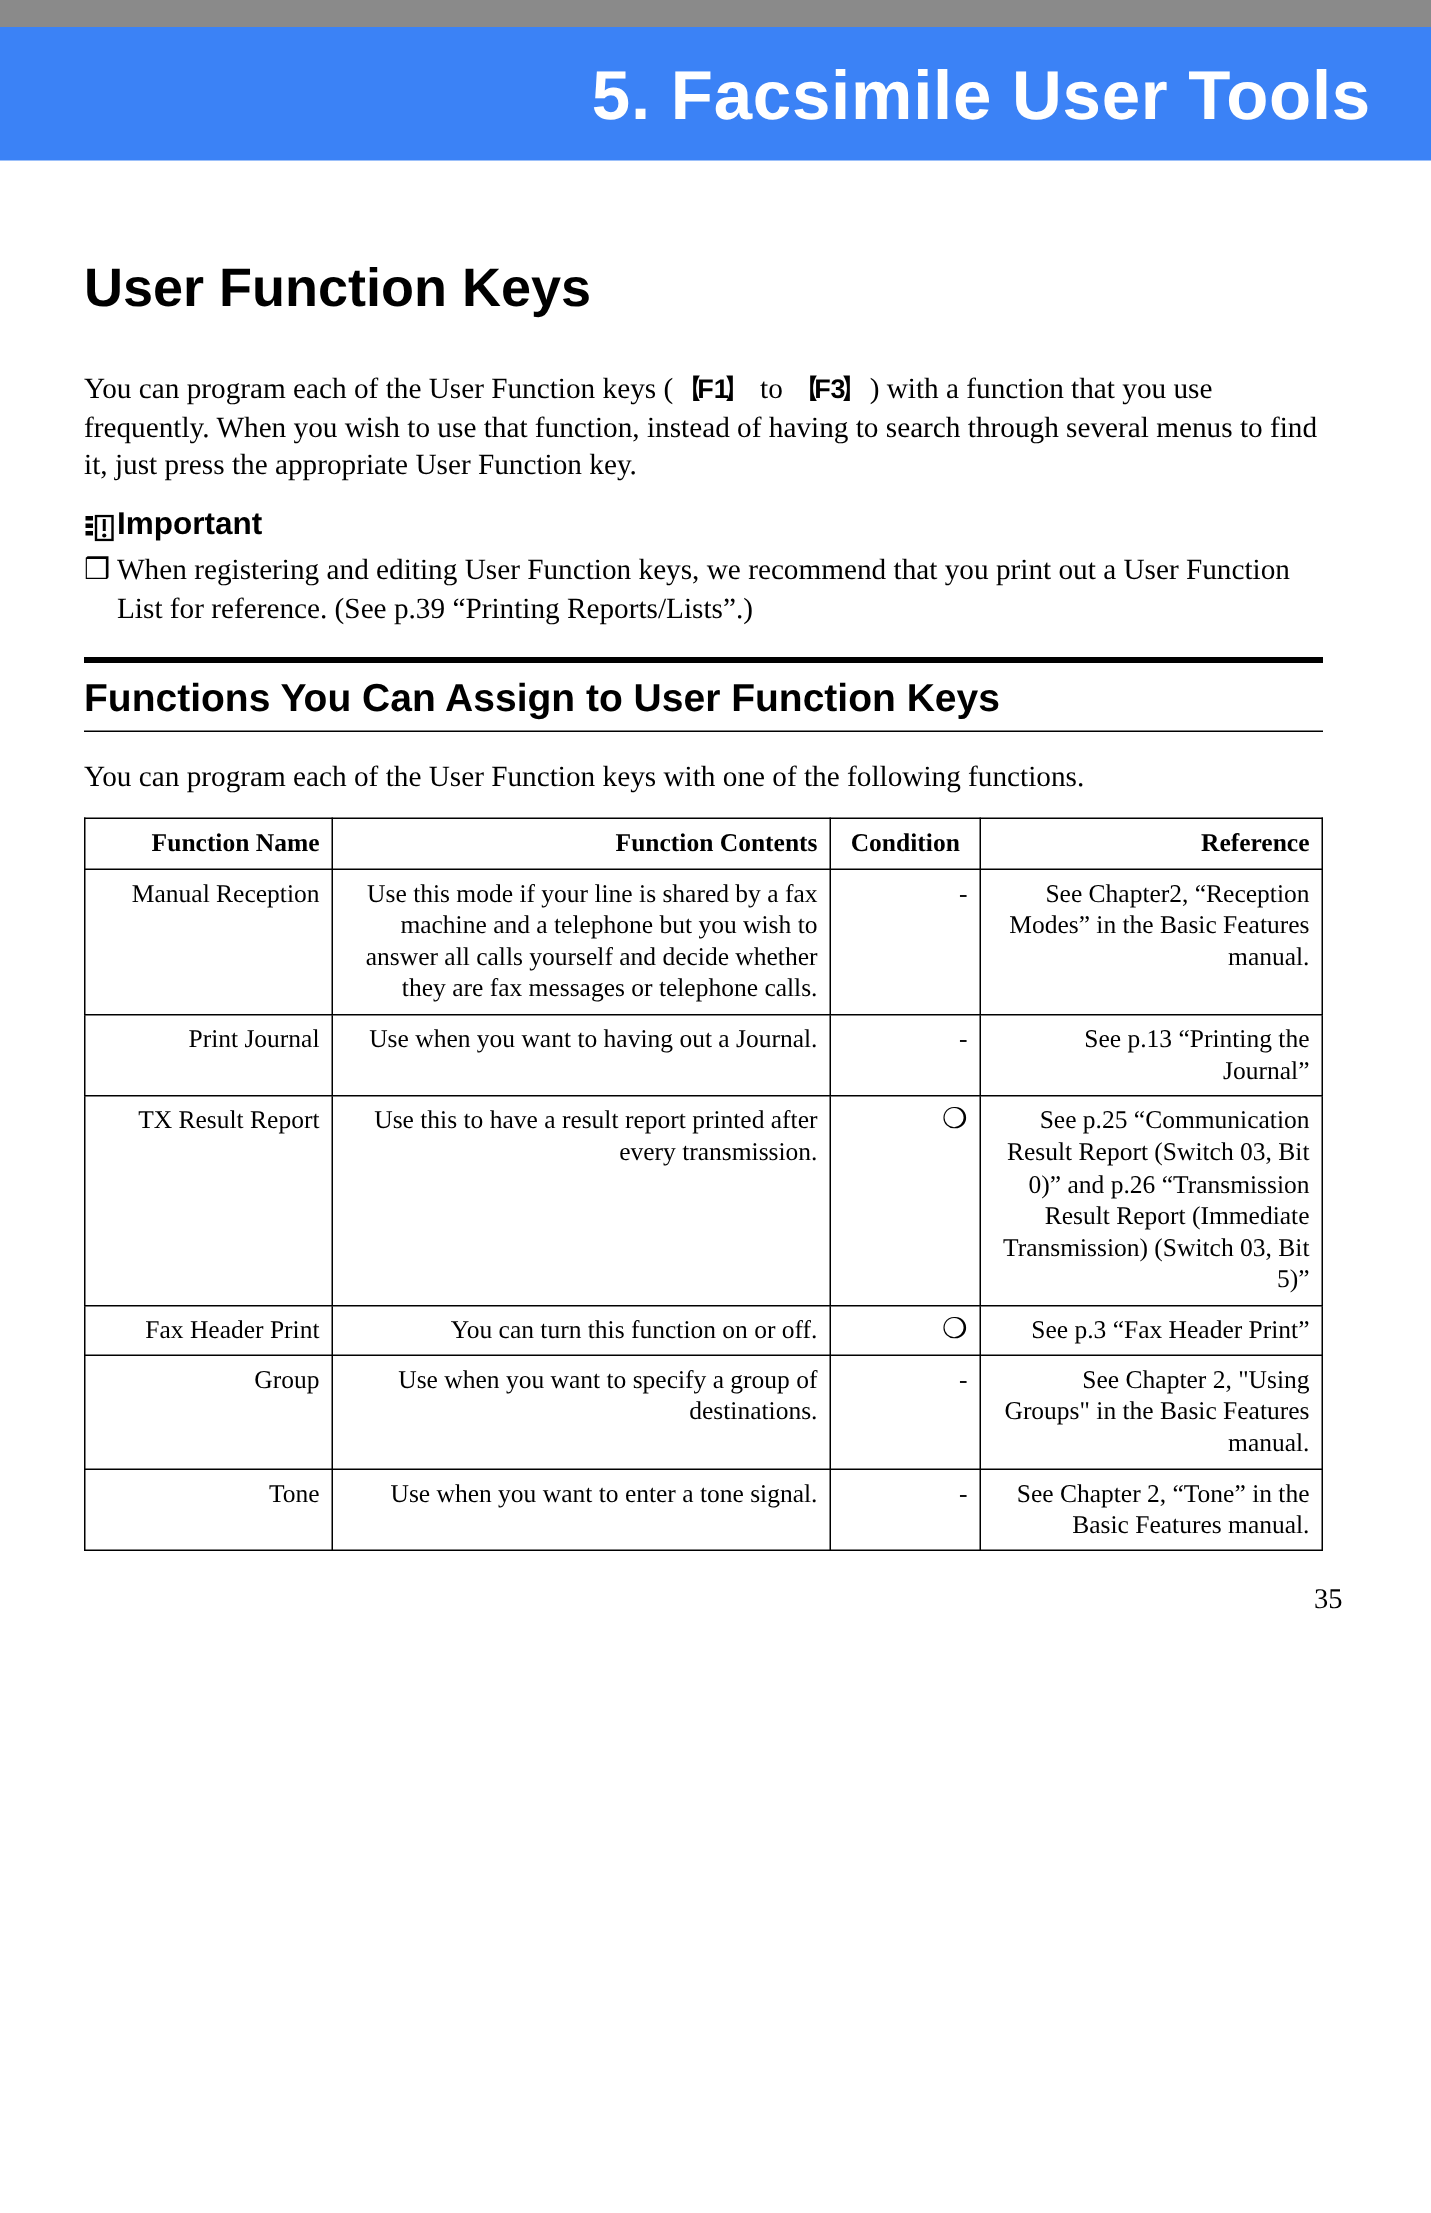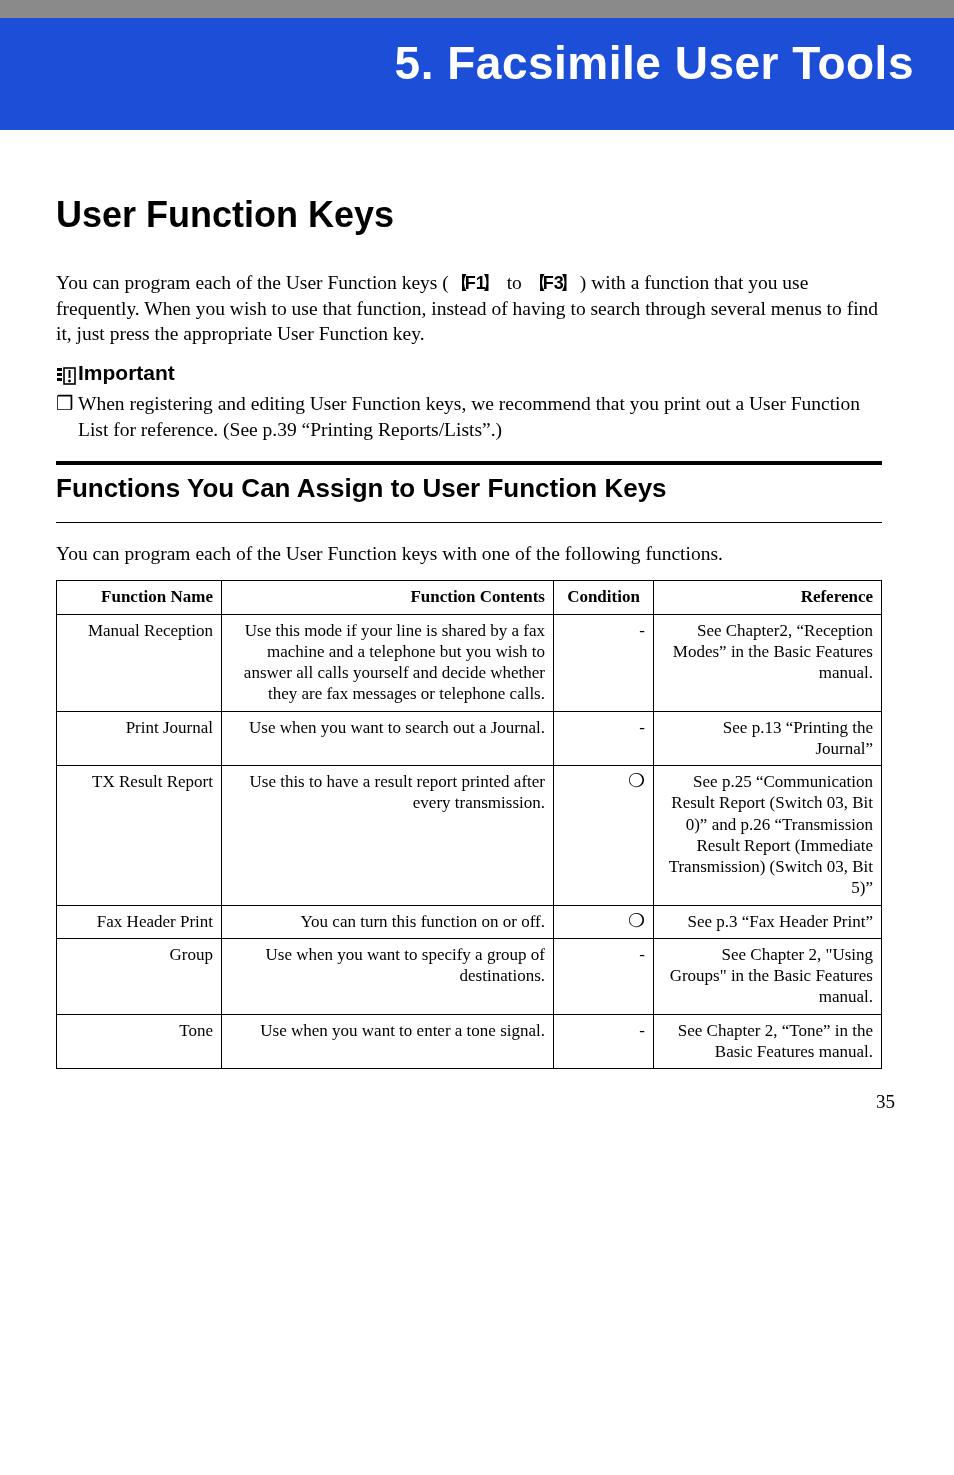--- a/index.html
+++ b/index.html
@@ -1,25 +1,25 @@
 <!DOCTYPE html>
 <html><head>
 <meta charset="utf-8">
 <style>
   * { box-sizing: border-box; margin: 0; padding: 0; }
   html, body { width: 954px; background: #fff; font-family: "Palatino Linotype", Palatino, "Book Antiqua", Georgia, serif; color: #000; }
   .page { width: 954px; padding: 0 0 40px 0; position: relative; }
   .top-strip { width: 100%; height: 18px; background: #8a8a8a; }
   .chapter-bar {
-    background: #1d4ed8;
+    background: #3b82f6;
     color: #fff;
     font-family: "Arial Rounded MT Bold", "Helvetica Rounded", Arial, sans-serif;
     font-weight: bold;
     font-size: 46px;
-    padding: 18px 40px 40px 0;
+    padding: 18px 40px 17px 0;
     text-align: right;
     width: 100%;
     letter-spacing: 0.5px;
   }
   .content { padding: 0 72px 0 56px; }
   .h1 {
     font-family: "Arial Rounded MT Bold", "Helvetica Rounded", Arial, sans-serif;
     font-weight: bold;
     font-size: 36px;
     margin-top: 64px;
@@ -55,21 +55,21 @@
   }
   .bullet-row { display: flex; font-size: 19.5px; line-height: 1.32; margin-bottom: 18px; }
   .bullet-sym { width: 22px; flex: 0 0 22px; }
   .bullet-txt { flex: 1; }
   .h2-wrap { margin-top: 18px; margin-bottom: 18px; }
   .h2-rule-thick { border-top: 4px solid #000; height: 0; margin-bottom: 8px; }
   .h2 {
     font-family: Arial, Helvetica, sans-serif;
     font-weight: bold;
     font-size: 26px;
-    margin-bottom: 18px;
+    margin-bottom: 6px;
   }
   .h2-rule-thin { border-top: 1px solid #000; height: 0; }
 
   table.func {
     width: 100%;
     border-collapse: collapse;
     font-size: 17px;
     margin-top: 10px;
   }
   table.func th, table.func td {
@@ -150,21 +150,21 @@
     </thead>
     <tbody>
       <tr>
         <td>Manual Reception</td>
         <td>Use this mode if your line is shared by a fax machine and a telephone but you wish to answer all calls yourself and decide whether they are fax messages or telephone calls.</td>
         <td class="cond-cell">-</td>
         <td>See Chapter2, “Reception Modes” in the Basic Features manual.</td>
       </tr>
       <tr>
         <td>Print Journal</td>
-        <td>Use when you want to search out a Journal.</td>
+        <td>Use when you want to having out a Journal.</td>
         <td class="cond-cell">-</td>
         <td>See p.13 “Printing the Journal”</td>
       </tr>
       <tr>
         <td>TX Result Report</td>
         <td>Use this to have a result report printed after every transmission.</td>
         <td class="cond-cell"><span class="circ">❍</span></td>
         <td>See p.25 “Communication Result Report (Switch 03, Bit 0)” and p.26 “Transmission Result Report (Immediate Transmission) (Switch 03, Bit 5)”</td>
       </tr>
       <tr>

